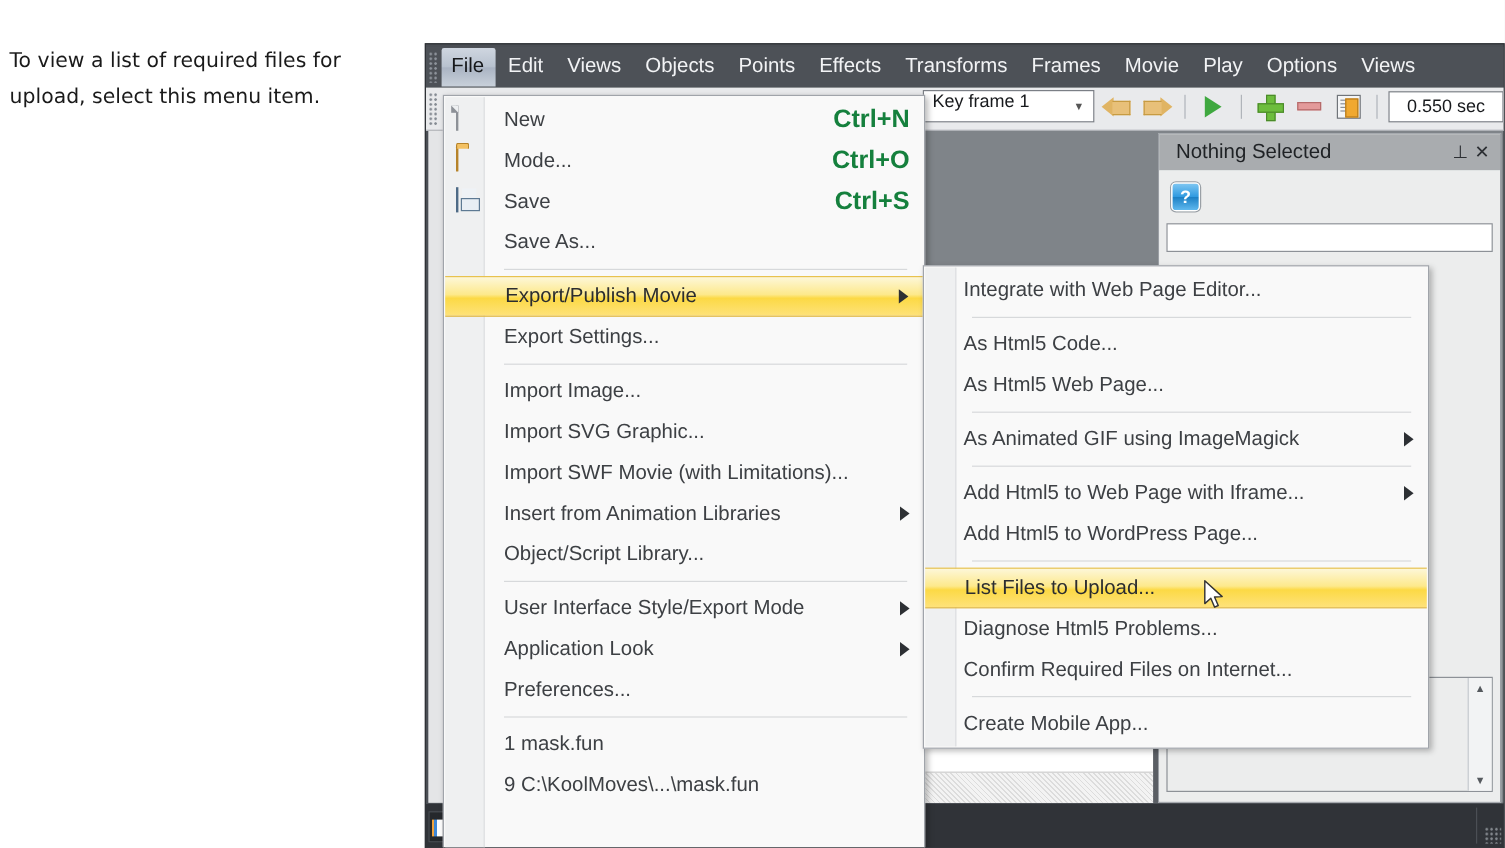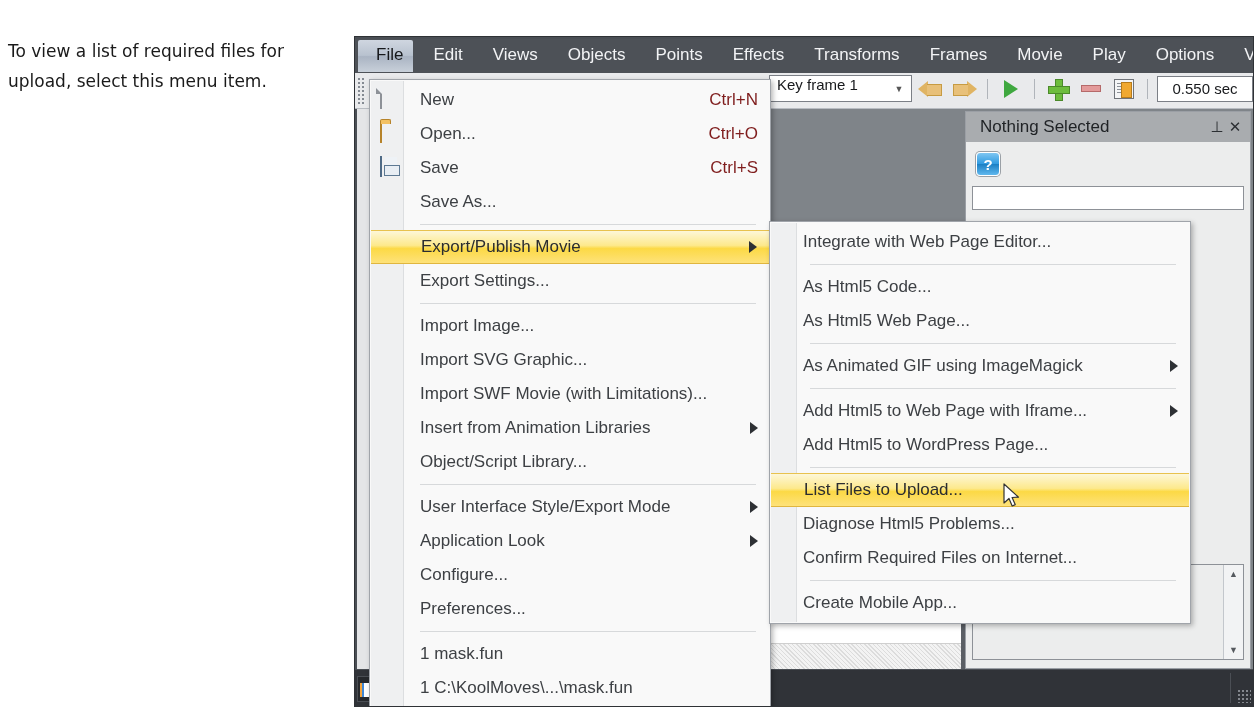--- a/index.html
+++ b/index.html
@@ -44,21 +44,21 @@
     background-image:
       radial-gradient(circle at 2px 2px, #9aa0a8 1px, transparent 1.2px),
       radial-gradient(circle at 6px 2px, #9aa0a8 1px, transparent 1.2px);
     background-size: 8px 4px;
     background-repeat: repeat-y;
     opacity: .85;
   }
   .menu-item-top {
     color: #f2f3f5;
     font-size: 17px;
-    padding: 5px 10px 7px 18px;
+    padding: 5px 10px 7px 8px;
     margin: 0 1px;
     white-space: nowrap;
     cursor: default;
   }
   .menu-item-top.active {
     background: linear-gradient(to bottom,#cfd6e0 0%, #b8c2cf 48%, #aab4c3 52%, #c8d0da 100%);
     color: #16181b;
     border-top-left-radius: 2px; border-top-right-radius: 2px;
   }
 
@@ -231,21 +231,21 @@
   .menu-popup .gutter {
     position:absolute; left:1px; top:1px; bottom:1px; width:33px;
     background:#eff0f1; border-right:1px solid #dcdee0;
   }
   .mi {
     position:relative; height:34px; display:flex; align-items:center;
     font-size:17px; color:#3d4044; padding-left: 50px; padding-right:14px;
     cursor:default; white-space:nowrap;
   }
   .mi .accel {
-    position:absolute; right:12px; font-size:17px; color:#7f1d1d;
+    position:absolute; right:12px; font-size:21px; color:#15803d;font-weight:bold;
   }
   .mi .sub-arrow {
     position:absolute; right:12px; width:0; height:0;
     border-left:8px solid #2d3034; border-top:6px solid transparent; border-bottom:6px solid transparent;
   }
   .mi .ico { position:absolute; left:10px; width:22px; height:22px; }
   .mi.hl {
     background: linear-gradient(to bottom,#fdf7d8 0%, #fde98c 45%, #fcd945 55%, #fee27a 100%);
     border-top:1px solid #e8c24e; border-bottom:1px solid #e0b63f;
     color:#2b2d30;
@@ -459,21 +459,21 @@
       <div class="gutter"></div>
 
       <div class="mi">
         <span class="ico"><span class="ico-doc"></span></span>
         <span>New</span>
         <span class="accel">Ctrl+N</span>
       </div>
 
       <div class="mi">
         <span class="ico"><span class="ico-folder"></span></span>
-        <span>Open...</span>
+        <span>Mode...</span>
         <span class="accel">Ctrl+O</span>
       </div>
 
       <div class="mi">
         <span class="ico"><span class="ico-save"></span></span>
         <span>Save</span>
         <span class="accel">Ctrl+S</span>
       </div>
 
       <div class="mi">
@@ -514,33 +514,30 @@
 
       <div class="mi">
         <span>User Interface Style/Export Mode</span>
         <span class="sub-arrow"></span>
       </div>
       <div class="mi">
         <span>Application Look</span>
         <span class="sub-arrow"></span>
       </div>
       <div class="mi">
-        <span>Configure...</span>
-      </div>
-      <div class="mi">
         <span>Preferences...</span>
       </div>
 
       <div class="msep"></div>
 
       <div class="mi">
         <span>1 mask.fun</span>
       </div>
       <div class="mi">
-        <span>1 C:\KoolMoves\...\mask.fun</span>
+        <span>9 C:\KoolMoves\...\mask.fun</span>
       </div>
       <div class="mi">
         
       </div>
     </div>
 
     <div class="menu-popup" id="sub-menu" style="left:414px; top:184px; width:422px;">
       <div class="gutter"></div>
 
       <div class="mi">

